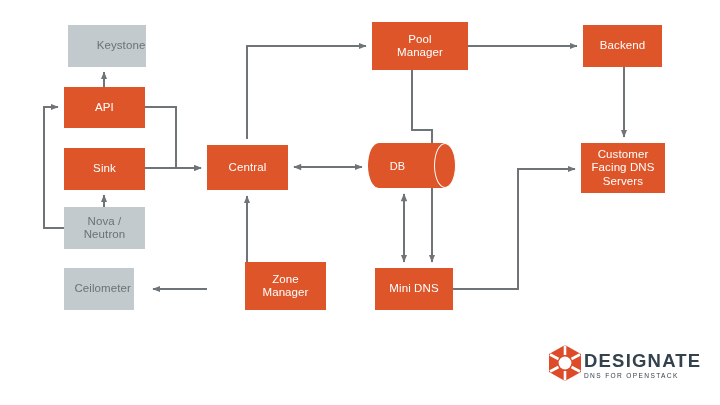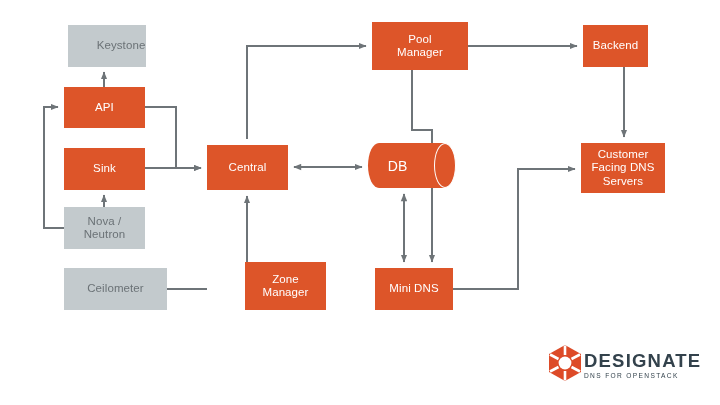--- a/index.html
+++ b/index.html
@@ -13,21 +13,21 @@
   .node span{display:block;padding:0 3px;}
   .cyl{position:absolute;}
   .cyl .body{position:absolute;left:0;top:0;width:100%;height:100%;
              border-radius:0;}
   .cyl .capL{position:absolute;left:-0.5px;top:0;width:22px;height:100%;
              border-radius:50%;}
   .cyl .capR{position:absolute;right:-11px;top:0;width:22px;height:100%;
              border-radius:50%;border:1.3px solid #ffffff;box-sizing:border-box;}
   .cyl .label{position:absolute;left:0;top:0;width:100%;height:100%;
               display:flex;align-items:center;justify-content:center;
-              color:#fff;font-size:14px;z-index:4;padding-right:18px;
+              color:#fff;font-size:11px;z-index:4;padding-right:18px;
               box-sizing:border-box;}
   svg.wires{position:absolute;left:0;top:0;width:720px;height:405px;
             pointer-events:none;}
   #logo{position:absolute;display:flex;align-items:center;}
   #logo .mark{position:relative;flex:0 0 auto;}
   #logo .txt{margin-left:1px;}
   #logo .word{font-size:18.5px;font-weight:bold;letter-spacing:1.2px;
               color:#33424c;line-height:19px;font-family:"Liberation Sans",sans-serif;}
   #logo .sub{font-size:6.6px;letter-spacing:1.35px;color:#33424c;
              line-height:9px;margin-top:1px;}
@@ -84,42 +84,42 @@
       </div>
       <div class="node" style="left: 64px; top: 87px; width: 81px; height: 41px; background: rgb(221, 85, 41);">
         <span>API</span>
       </div>
       <div class="node" style="left: 64px; top: 148px; width: 81px; height: 42px; background: rgb(221, 85, 41);">
         <span>Sink</span>
       </div>
       <div class="node gray" style="left: 64px; top: 207px; width: 81px; height: 42px; background: rgb(195, 202, 205);">
         <span>Nova /<br>Neutron</span>
       </div>
-      <div class="node gray" style="left: 64px; top: 268px; width: 103px; height: 42px; background: rgb(195, 202, 205);">
+      <div class="node gray" style="left: 64px; top: 268px; width: 70px; height: 42px; background: rgb(195, 202, 205); justify-content: flex-end;">
         <span>Ceilometer</span>
       </div>
       <div class="node" style="left: 207px; top: 262px; width: 81px; height: 48px; background: rgb(221, 85, 41); margin-left: 38px;">
         <span>Zone<br>Manager</span>
       </div>
       <div class="node" style="left: 207px; top: 145px; width: 81px; height: 45px; background: rgb(221, 85, 41);">
         <span>Central</span>
       </div>
       <div class="cyl" style="left: 368px; top: 143px; width: 77px; height: 45px;">
         <div class="capL" style="background: rgb(221, 85, 41);"></div>
         <div class="body" style="background: rgb(221, 85, 41); left: 11px; width: 66px;"></div>
         <div class="capR" style="background: rgb(221, 85, 41);"></div>
         <div class="label">DB</div>
       </div>
       <div class="node" style="left: 375px; top: 268px; width: 78px; height: 42px; background: rgb(221, 85, 41);">
         <span>Mini DNS</span>
       </div>
       <div class="node" style="left: 372px; top: 22px; width: 96px; height: 48px; background: rgb(221, 85, 41);">
         <span>Pool<br>Manager</span>
       </div>
-      <div class="node" style="left: 583px; top: 25px; width: 65px; height: 42px; background: rgb(221, 85, 41);">
+      <div class="node" style="left: 583px; top: 25px; width: 79px; height: 42px; background: rgb(221, 85, 41);">
         <span>Backend</span>
       </div>
       <div class="node" style="left: 581px; top: 143px; width: 84px; height: 50px; background: rgb(221, 85, 41); text-align: center;">
         <span>Customer<br>Facing DNS<br>Servers</span>
       </div>
     </div>
 
   <div id="logo" style="left: 547px; top: 344px;">
     <div class="mark">
       <svg width="36" height="38" viewBox="0 0 36 38" xmlns="http://www.w3.org/2000/svg">

